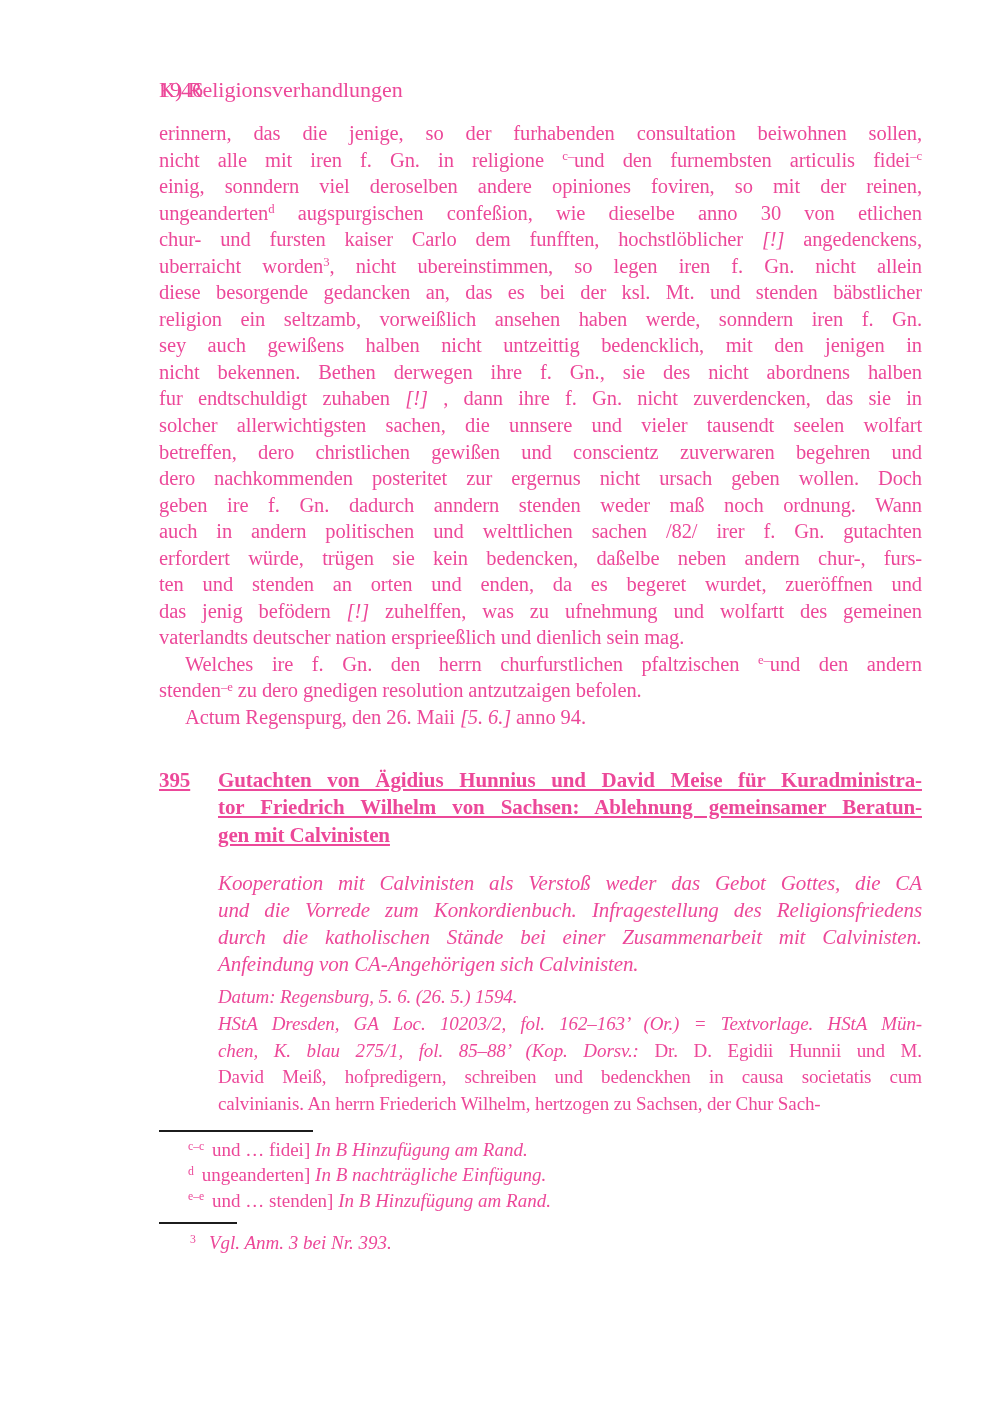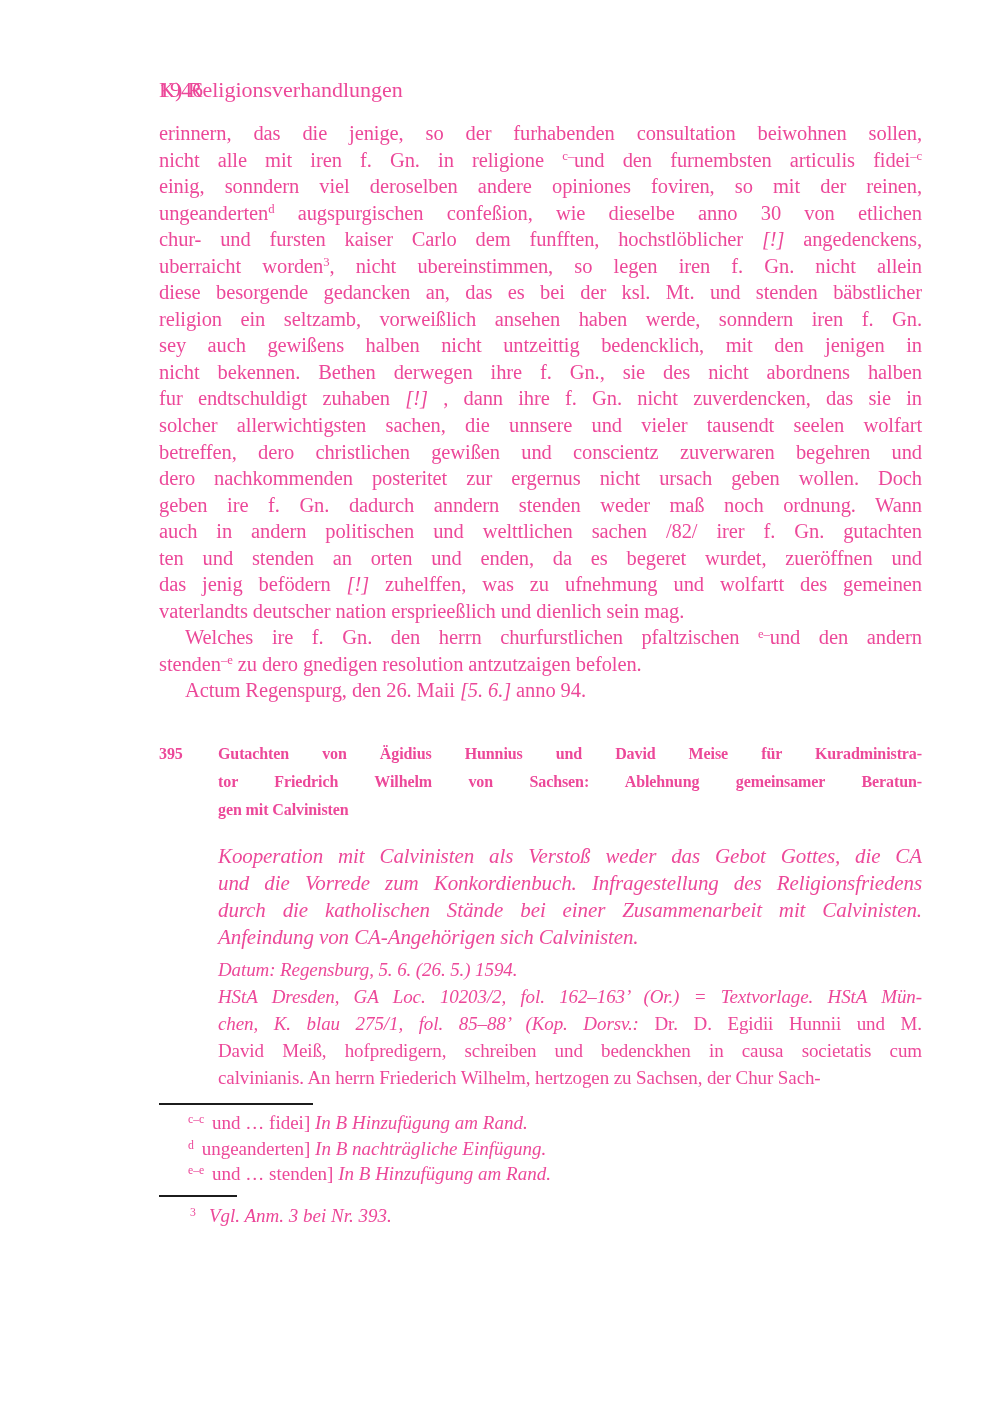--- a/index.html
+++ b/index.html
@@ -20,21 +20,21 @@
 
   .bodytext { margin-top: 17px; font-size: 20.5px; line-height: 26.55px; letter-spacing: -0.1px; }
   .line { min-height: 1em; }
   .just { text-align: justify; text-align-last: justify; text-justify: inter-word; }
   .ind { text-indent: 26px; }
 
   sup { font-size: 0.62em; line-height: 0; vertical-align: baseline; position: relative; top: -0.52em; }
   .it { font-style: italic; }
   .rm { font-style: normal; }
 
-  .entry { margin-top: 36px; display: flex; font-weight: bold; font-size: 16px; line-height: 27.8px; letter-spacing: -0.1px; }
+  .entry { margin-top: 36px; display: flex; font-weight: bold; font-size: 21px; line-height: 27.8px; letter-spacing: -0.1px; text-decoration: underline; }
   .entry-num { flex: 0 0 59px; width: 59px; }
   .entry-title { flex: 1; }
 
   .regest { margin-left: 59px; margin-top: 20px; font-style: italic; font-size: 21px; line-height: 27px; letter-spacing: -0.1px; }
   .source { margin-left: 59px; margin-top: 6px; font-style: italic; font-size: 19px; line-height: 26.8px; letter-spacing: -0.1px; }
 
   .fn-rule { height: 0; border-top: 2px solid #1c1c1c; }
   .r1 { width: 154px; margin-top: 12px; }
   .r2 { width: 78px; margin-top: 9px; }
   .apparatus { margin-top: 5px; font-size: 19px; line-height: 25.3px; padding-left: 29px; }
@@ -64,20 +64,21 @@
           <div class="line just">diese besorgende gedancken an, das es bei der ksl. Mt. und stenden bäbstlicher</div>
           <div class="line just">religion ein seltzamb, vorweißlich ansehen haben werde, sonndern iren f. Gn.</div>
           <div class="line just">sey auch gewißens halben nicht untzeittig bedencklich, mit den jenigen in</div>
           <div class="line just">nicht bekennen. Bethen derwegen ihre f. Gn., sie des nicht abordnens halben</div>
           <div class="line just">fur endtschuldigt zuhaben <span class="it">[!]</span> , dann ihre f. Gn. nicht zuverdencken, das sie in</div>
           <div class="line just">solcher allerwichtigsten sachen, die unnsere und vieler tausendt seelen wolfart</div>
           <div class="line just">betreffen, dero christlichen gewißen und conscientz zuverwaren begehren und</div>
           <div class="line just">dero nachkommenden posteritet zur ergernus nicht ursach geben wollen. Doch</div>
           <div class="line just">geben ire f. Gn. dadurch anndern stenden weder maß noch ordnung. Wann</div>
           <div class="line just">auch in andern politischen und welttlichen sachen /82/ irer f. Gn. gutachten</div>
+          <div class="line just">erfordert würde, trügen sie kein bedencken, daßelbe neben andern chur-, furs-</div>
           <div class="line just">ten und stenden an orten und enden, da es begeret wurdet, zueröffnen und</div>
           <div class="line just">das jenig befödern <span class="it">[!]</span> zuhelffen, was zu ufnehmung und wolfartt des gemeinen</div>
           <div class="line">vaterlandts deutscher nation ersprieeßlich und dienlich sein mag.</div>
         </div>
       <div>
           <div class="line just ind">Welches ire f. Gn. den herrn churfurstlichen pfaltzischen <sup>e–</sup>und den andern</div>
           <div class="line">stenden<sup>–e</sup> zu dero gnedigen resolution antzutzaigen befolen.</div>
         </div>
       <div>
           <div class="line ind">Actum Regenspurg, den 26. Maii <span class="it">[5. 6.]</span> anno 94.</div>

